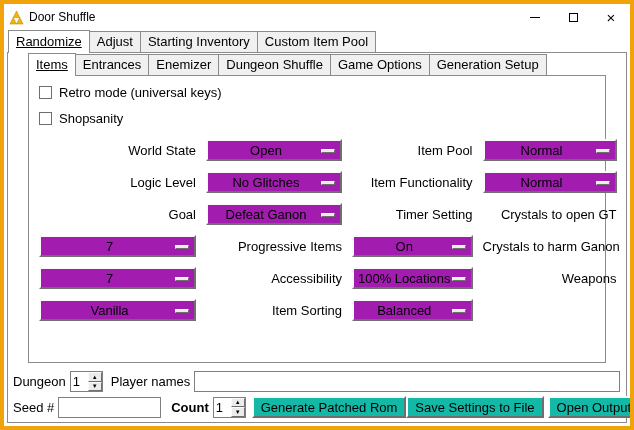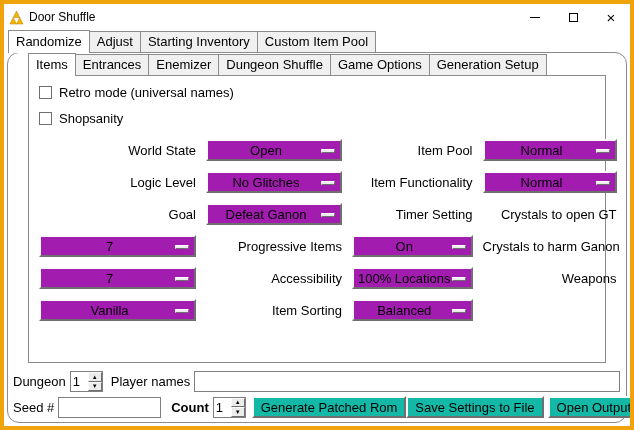--- a/index.html
+++ b/index.html
@@ -20,24 +20,24 @@
   .icon-max { width:9px; height:9px; border:1px solid #000; }
   .icon-close { font-size:15px; line-height:1; }
 
   
   .tabbar { display:flex; align-items:flex-end; position:relative; z-index:2; flex:0 0 auto; }
   .tabbar.main { padding-left:4px; }
   .tabbar.sub { padding-left:20px; }
   .tab { border:1px solid #8b8b8b; border-bottom:none; background:#f0f0f0;
          padding:2px 7px 3px; white-space:nowrap; }
   .tab + .tab { margin-left:-1px; }
-  .tab.selected { background:#fff; padding-top:3px; padding-bottom:4px; margin-bottom:-1px; }
+  .tab.selected { background:#fff; padding-top:3px; padding-bottom:4px; margin-bottom:-1px;text-decoration:underline; }
 
   .pane { border:1px solid #8b8b8b; background:#fff; }
-  .main-pane { flex:1 1 auto; margin:0 3px 3px 3px; display:flex; flex-direction:column; position:relative; z-index:1;border-radius:12px; }
+  .main-pane { flex:1 1 auto; margin:0 3px 3px 3px; display:flex; flex-direction:column; position:relative; z-index:1; }
   .sub-pane { margin:0 20px; height:288px; position:relative; }
 
   
   .check-row { display:flex; align-items:center; margin-left:10px; }
   .check-row.first { margin-top:9px; }
   .check-row.second { margin-top:11px; }
   .checkbox { width:13px; height:13px; border:1px solid #6e6e6e; background:#fff; margin-right:7px; flex:0 0 auto; }
 
   
   .settings { display:grid; grid-template-columns:157px 136px 1fr 134px;
@@ -113,21 +113,21 @@
       <div class="tab">Enemizer</div>
       <div class="tab">Dungeon Shuffle</div>
       <div class="tab">Game Options</div>
       <div class="tab">Generation Setup</div>
     </div>
 
     <div class="pane sub-pane">
 
       <div class="check-row first">
         <span class="checkbox"></span>
-        <span class="lab">Retro mode (universal names)</span>
+        <span class="lab">Retro mode (universal keys)</span>
       </div>
       <div class="check-row second">
         <span class="checkbox"></span>
         <span class="lab">Shopsanity</span>
       </div>
 
       <div class="settings">
 
         <span class="setting-label">World State</span>
         <button class="dropdown">

